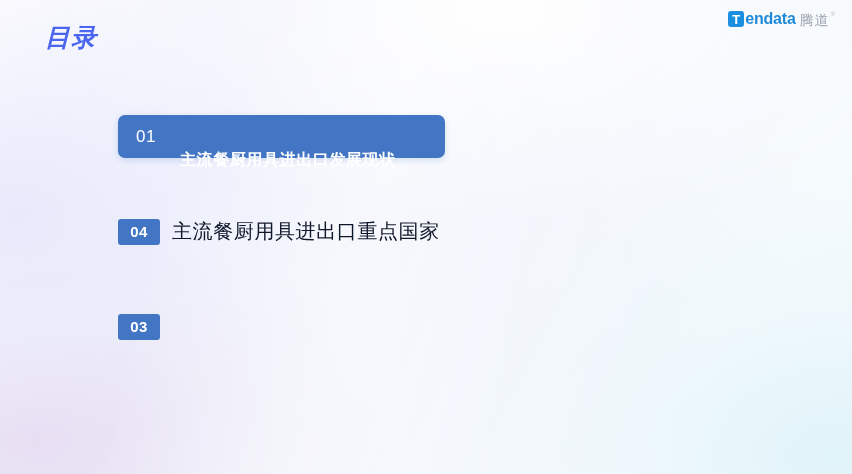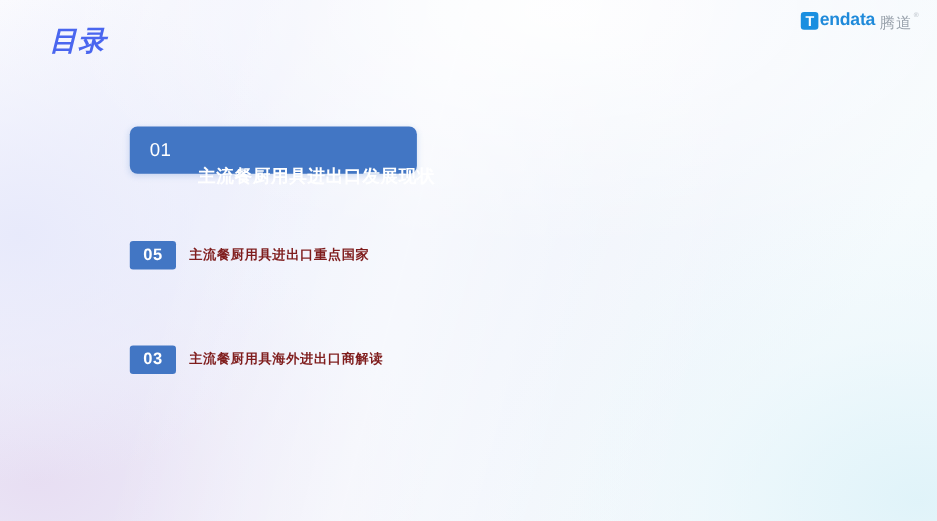--- a/index.html
+++ b/index.html
@@ -140,25 +140,25 @@
     display: flex;
     align-items: center;
     height: 43px;
     margin-bottom: 52px;
     position: relative;
   }
   .toc-item:last-child { margin-bottom: 0; }
 
   
   .toc-item.active {
-    width: 261px;
+    width: 311px;
     background: #4276c4;
     border-radius: 7px;
     box-shadow: 0 2px 6px rgba(66,118,196,0.22);
-    padding: 0 0 0 0;
+    padding: 0 16px 0 0;
   }
   .toc-item.active .toc-num {
     color: #ffffff;
     background: transparent;
     font-size: 17px;
     font-weight: normal;
     width: 44px;
     margin-left: 6px;
     text-align: center;
     letter-spacing: 0.5px;
@@ -180,23 +180,23 @@
     font-weight: bold;
     width: 42px;
     height: 26px;
     line-height: 26px;
     text-align: center;
     border-radius: 3px;
     letter-spacing: 0.5px;
     flex: 0 0 auto;
   }
   .toc-item .toc-label {
-    color: #7f1d1d;
-    font-size: 12px;
-    font-weight: bold;
+    color: #0f172a;
+    font-size: 20px;
+    font-weight: normal;
     margin-left: 12px;
     letter-spacing: 0.6px;
     white-space: nowrap;
   }
 </style>
 </head>
 <body>
 
 <div id="slide">
 
@@ -217,23 +217,22 @@
   </div>
 
   <div class="toc">
 
     <div class="toc-item active">
       <span class="toc-num">01</span>
       <span class="toc-label">主流餐厨用具进出口发展现状</span>
     </div>
 
     <div class="toc-item">
-      <span class="toc-num">05</span>
+      <span class="toc-num">04</span>
       <span class="toc-label">主流餐厨用具进出口重点国家</span>
     </div>
 
     <div class="toc-item">
       <span class="toc-num">03</span>
-      <span class="toc-label">主流餐厨用具海外进出口商解读</span>
     </div>
 
   </div>
 </div>
 
 </body></html>

